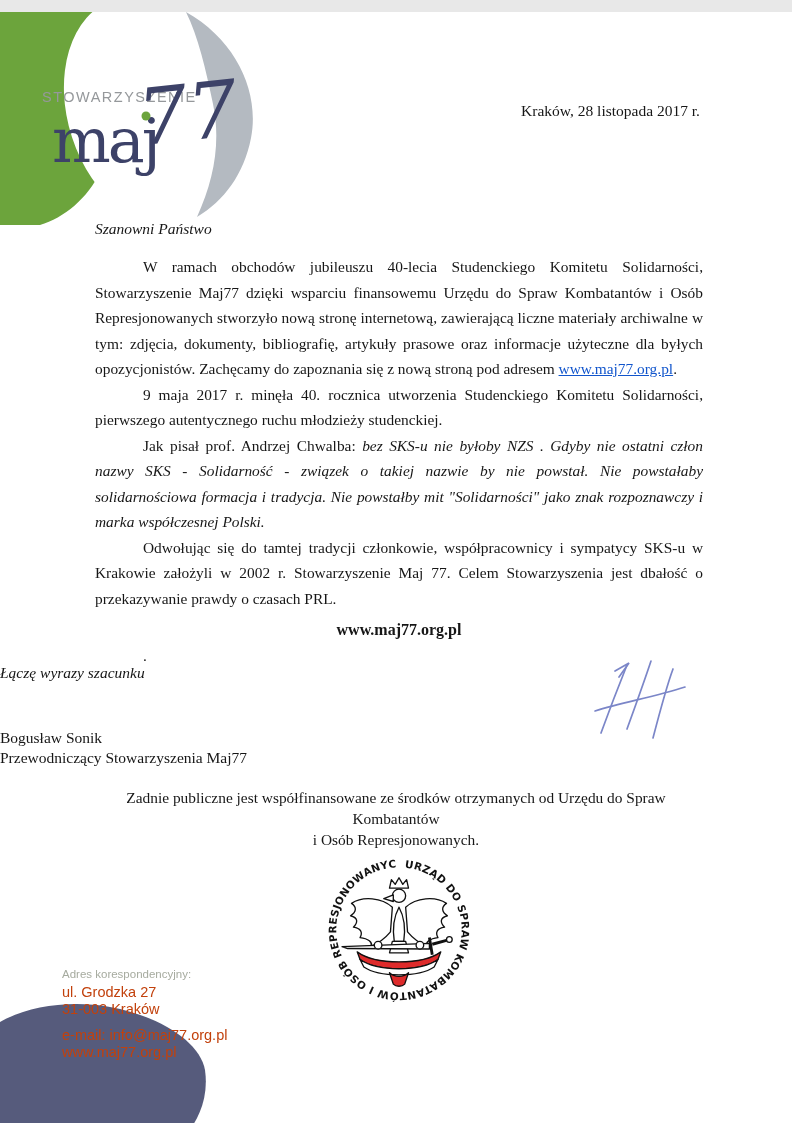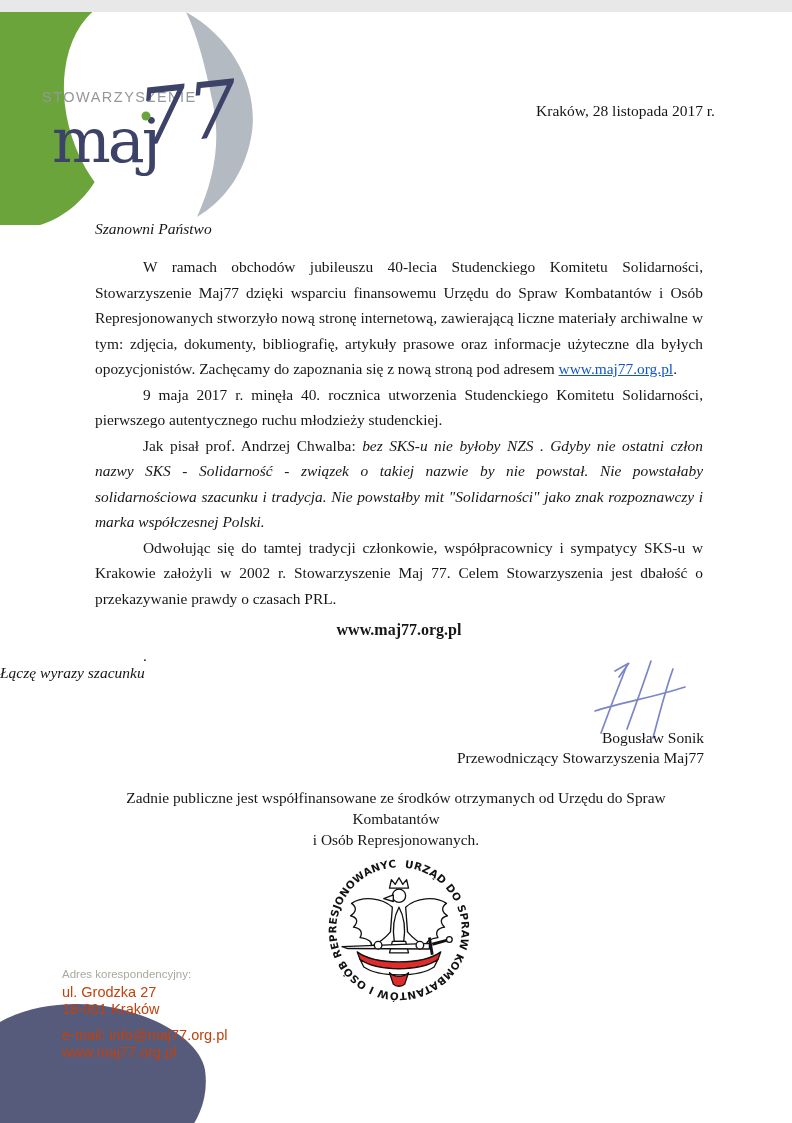--- a/index.html
+++ b/index.html
@@ -7,31 +7,31 @@
     position:relative; width:792px; height:1123px; margin:12px auto;
     background:#ffffff; overflow:hidden;
     font-family:"Liberation Serif","DejaVu Serif",serif; color:#161616;
   }
   
   .logo { position:absolute; left:0; top:0; }
   .logo .org-label { font-family:"Liberation Sans","DejaVu Sans",sans-serif; font-size:14.5px; letter-spacing:1.5px; fill:#95989B; }
   .logo .maj { font-family:"DejaVu Serif",serif; font-size:62px; letter-spacing:-3px; fill:#3D4268; }
   .logo .seven { font-family:"DejaVu Serif",serif; font-size:78px; font-style:italic; fill:#3D4268; }
   
-  .date { position:absolute; top:90px; left:15px; width:700px; text-align:right; font-size:15.5px; }
+  .date { position:absolute; top:90px; left:0; width:700px; text-align:right; font-size:15.5px; }
   .salutation { position:absolute; top:208px; left:95px; font-style:italic; font-size:15.5px; }
   .body { position:absolute; top:242px; left:95px; width:608px; font-size:15.4px; line-height:25.5px; }
   .body p { margin:0; text-indent:48px; text-align:justify; }
   .body em { font-style:italic; }
   .body a.link { color:#1155CC; text-decoration:underline; cursor:pointer; }
   .www { margin-top:6px; text-align:center; font-weight:bold; font-size:16px; }
   .stray { text-indent:48px; }
   .closing { position:absolute; top:652px; left:0; width:703px; text-align:left; font-style:italic; font-size:15.5px; }
   .signature { position:absolute; left:593px; top:643px; }
-  .signer { position:absolute; top:716px; left:0; width:704px; text-align:right; font-size:15.5px; line-height:20px; }
+  .signer { position:absolute; top:716px; left:0; width:704px; font-size:15.5px; line-height:20px; }
   .funding { position:absolute; top:775px; left:86px; width:620px; text-align:center; font-size:15.4px; line-height:21px; }
   
   .seal { position:absolute; left:323px; top:842px; }
   .seal .ring-text { font-family:"DejaVu Sans",sans-serif; font-weight:bold; font-size:11px; letter-spacing:0.3px; fill:#111; }
   
   .blob { position:absolute; left:0; top:988px; }
   .contact { position:absolute; left:62px; top:956px; font-family:"Liberation Sans","DejaVu Sans",sans-serif; }
   .c-label { font-size:11.5px; color:#A6AB9F; margin-bottom:4px; }
   .c-line { font-size:14.5px; line-height:16.5px; color:#c2410c; }
   .c-gap { margin-top:10px; }
@@ -51,21 +51,21 @@
     <text class="seven" x="138" y="130" transform="rotate(-6 170 100)">77</text>
   </svg>
 
   <div class="date">Kraków, 28 listopada 2017 r.</div>
 
   <div class="salutation">Szanowni Państwo</div>
 
   <div class="body">
     <p><span>W ramach obchodów jubileuszu 40-lecia Studenckiego Komitetu Solidarności, Stowarzyszenie Maj77 dzięki wsparciu finansowemu Urzędu do Spraw Kombatantów i Osób Represjonowanych stworzyło nową stronę internetową, zawierającą liczne materiały archiwalne w tym: zdjęcia, dokumenty, bibliografię, artykuły prasowe oraz informacje użyteczne dla byłych opozycjonistów. Zachęcamy do zapoznania się z nową stroną pod adresem </span><a class="link">www.maj77.org.pl</a><span>.</span></p>
     <p>9 maja 2017 r. minęła 40. rocznica utworzenia Studenckiego Komitetu Solidarności, pierwszego autentycznego ruchu młodzieży studenckiej.</p>
-    <p><span>Jak pisał prof. Andrzej Chwalba: </span><em>bez SKS-u nie byłoby NZS . Gdyby nie ostatni człon nazwy SKS - Solidarność - związek o takiej nazwie by nie powstał. Nie powstałaby solidarnościowa szacunku i tradycja. Nie powstałby mit "Solidarności" jako znak rozpoznawczy i marka współczesnej Polski.</em></p>
+    <p><span>Jak pisał prof. Andrzej Chwalba: </span><em>bez SKS-u nie byłoby NZS . Gdyby nie ostatni człon nazwy SKS - Solidarność - związek o takiej nazwie by nie powstał. Nie powstałaby solidarnościowa formacja i tradycja. Nie powstałby mit "Solidarności" jako znak rozpoznawczy i marka współczesnej Polski.</em></p>
     <p>Odwołując się do tamtej tradycji członkowie, współpracownicy i sympatycy SKS-u w Krakowie założyli w 2002 r. Stowarzyszenie Maj 77. Celem Stowarzyszenia jest dbałość o przekazywanie prawdy o czasach PRL.</p>
     <div class="www">www.maj77.org.pl</div>
     <div class="stray">.</div>
   </div>
 
   <div class="closing">Łączę wyrazy szacunku</div>
 
   <svg class="signature" width="100" height="85" viewBox="0 0 100 85">
     <g fill="none" stroke="#7B86C8" stroke-width="1.7" stroke-linecap="round">
       <path d="M8,78 C16,56 26,30 34,10"></path>
@@ -112,18 +112,18 @@
       <path fill="#DE2B2B" d="M70,125 C75,130 85,130 90,125 L86,137 C83,140 77,140 74,137 Z"></path>
     </g>
   </svg>
 
   <svg class="blob" width="212" height="135" viewBox="0 0 212 135">
     <path fill="#565B7C" d="M0,22 C28,6 70,0 110,7 C160,16 200,42 205,70 C209,98 198,120 186,135 L0,135 Z"></path>
   </svg>
   <div class="contact">
     <div class="c-label">Adres korespondencyjny:</div>
     <div class="c-line">ul. Grodzka 27</div>
-    <div class="c-line">18-001 Kraków</div>
+    <div class="c-line">31-003 Kraków</div>
     <div class="c-line c-gap">e-mail: info@maj77.org.pl</div>
     <div class="c-line">www.maj77.org.pl</div>
   </div>
 
 </div>
 
 </body></html>

